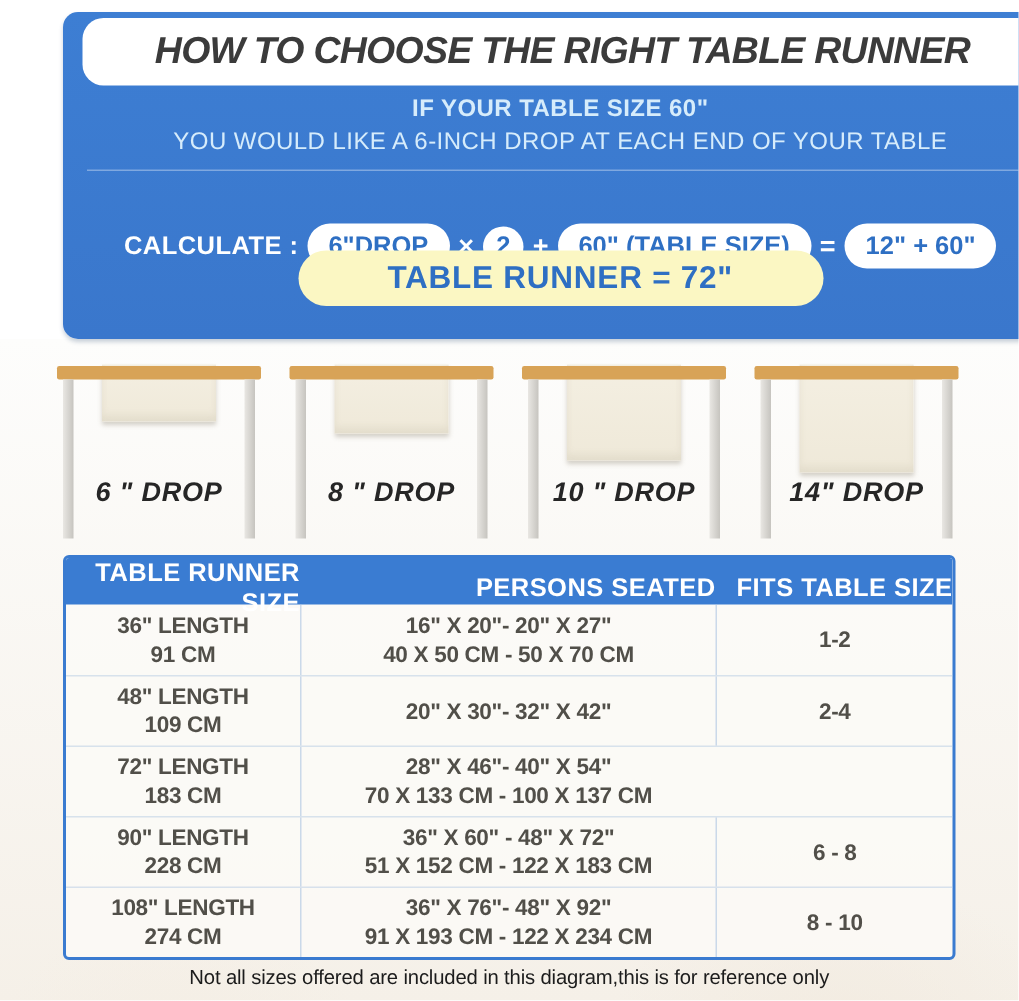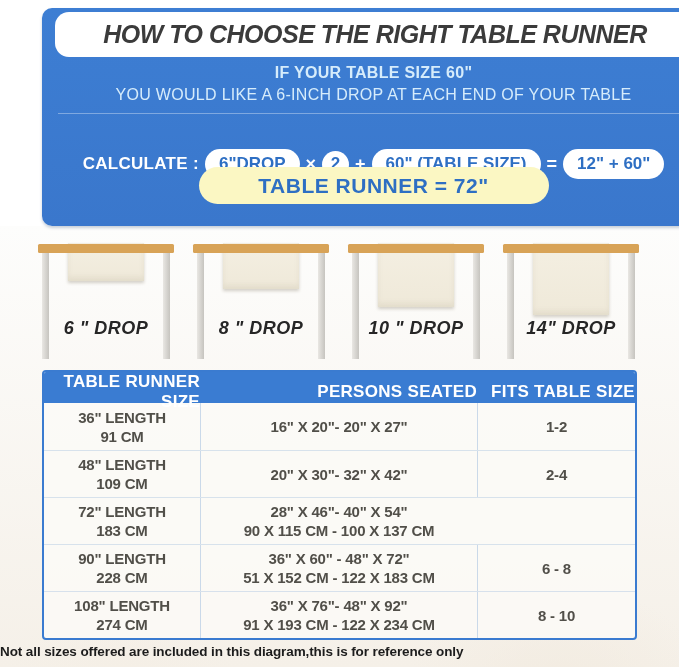--- a/index.html
+++ b/index.html
@@ -121,22 +121,22 @@
     display:grid; grid-template-columns:156px 277px 158px; height:47px;
   }
   .srow + .srow { border-top:1px solid rgba(185,205,228,.55); }
   .cell {
     display:flex; flex-direction:column; align-items:center; justify-content:center;
     color:#514f49; font-size:15px; line-height:19px; font-weight:bold;
     letter-spacing:-.2px; text-align:center; white-space:nowrap;
   }
   .cell + .cell { border-left:1px solid rgba(170,195,225,.6); }
   .note {
-    position:absolute; left:0; right:0; top:644px; 
-    font-size:13.5px; font-weight:bold; color:#1c1c1c; letter-spacing:-.1px;
+    position:absolute; left:0; right:0; top:644px; text-align:center;
+    font-size:13.5px; font-weight:normal; color:#1c1c1c; letter-spacing:-.1px;
   }
 </style>
 </head>
 <body>
 
 <div class="bg-photo"></div>
 
 <div class="top-panel">
   <div class="title-box">
     <span>HOW TO CHOOSE THE RIGHT TABLE RUNNER</span>
@@ -199,20 +199,21 @@
     <div>FITS TABLE SIZE</div>
   </div>
 
   <div class="srow">
     <div class="cell">
       <div>36" LENGTH</div>
       <div>91 CM</div>
     </div>
     <div class="cell">
       <div>16" X 20"- 20" X 27"</div>
+      <div>40 X 50 CM - 50 X 70 CM</div>
     </div>
     <div class="cell">1-2</div>
   </div>
 
   <div class="srow">
     <div class="cell">
       <div>48" LENGTH</div>
       <div>109 CM</div>
     </div>
     <div class="cell">
@@ -221,21 +222,21 @@
     <div class="cell">2-4</div>
   </div>
 
   <div class="srow">
     <div class="cell">
       <div>72" LENGTH</div>
       <div>183 CM</div>
     </div>
     <div class="cell">
       <div>28" X 46"- 40" X 54"</div>
-      <div>90 X 115 CM - 100 X 137 CM</div>
+      <div>70 X 133 CM - 100 X 137 CM</div>
     </div>
   </div>
 
   <div class="srow">
     <div class="cell">
       <div>90" LENGTH</div>
       <div>228 CM</div>
     </div>
     <div class="cell">
       <div>36" X 60" - 48" X 72"</div>

